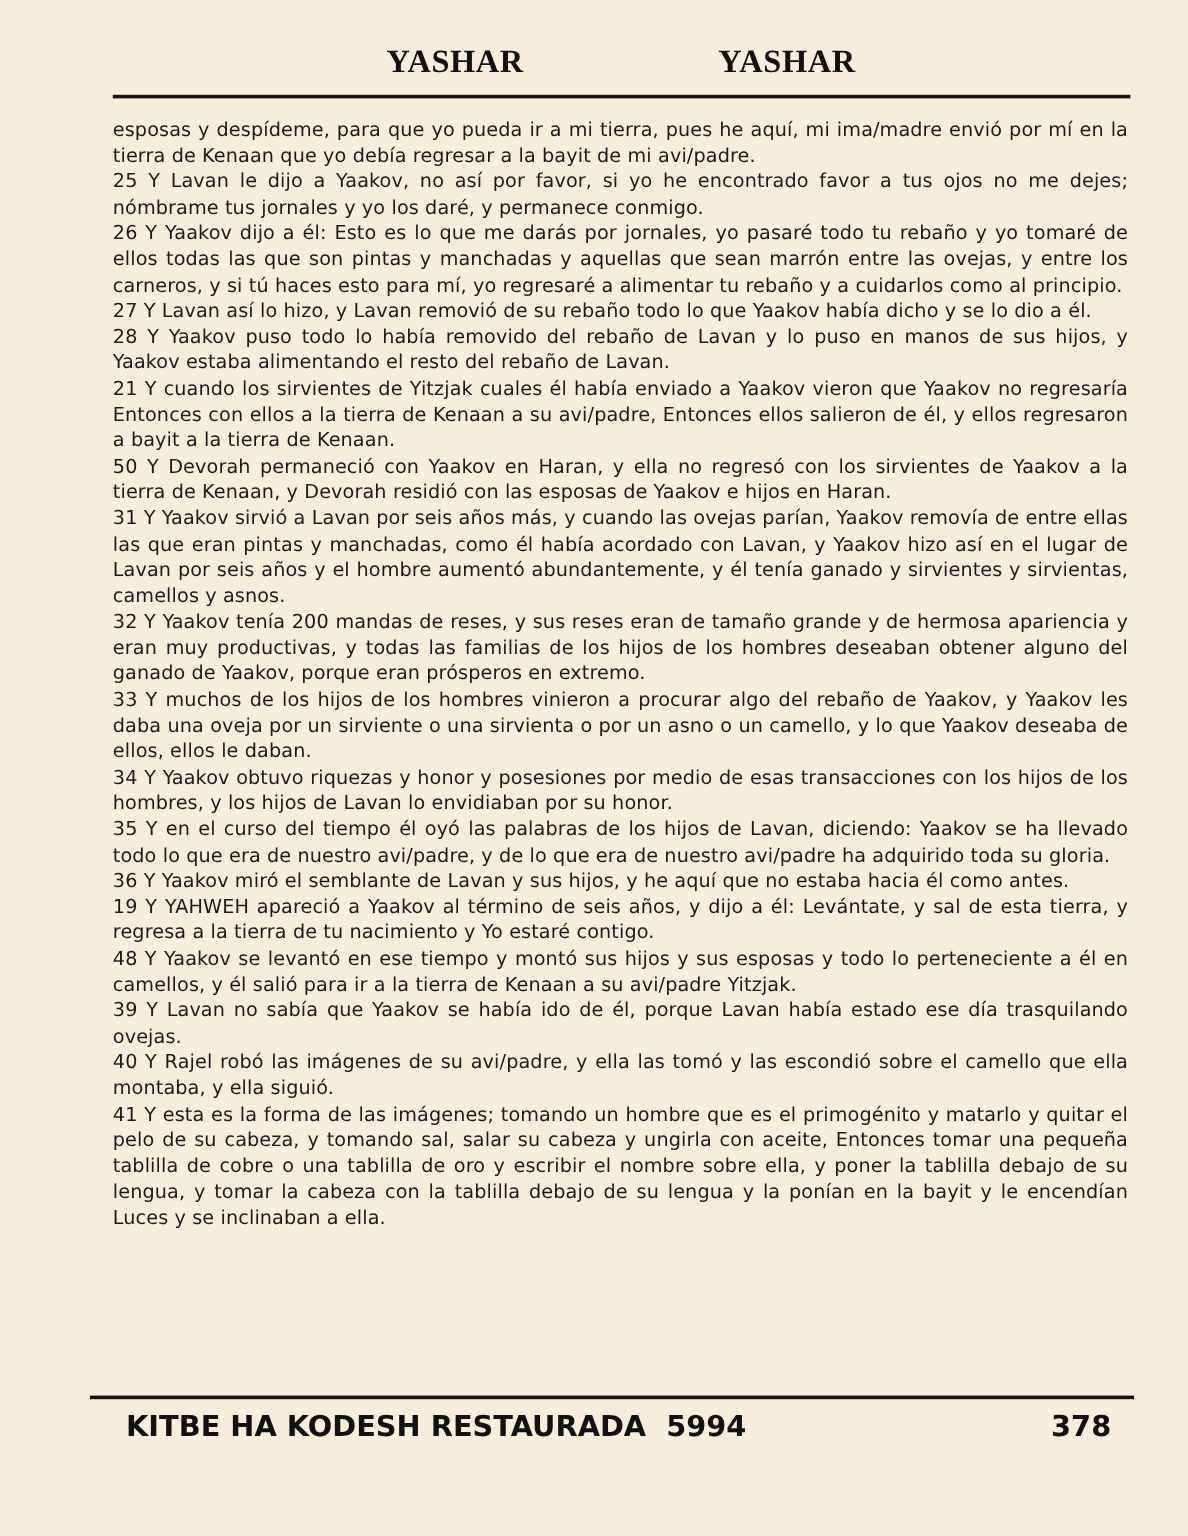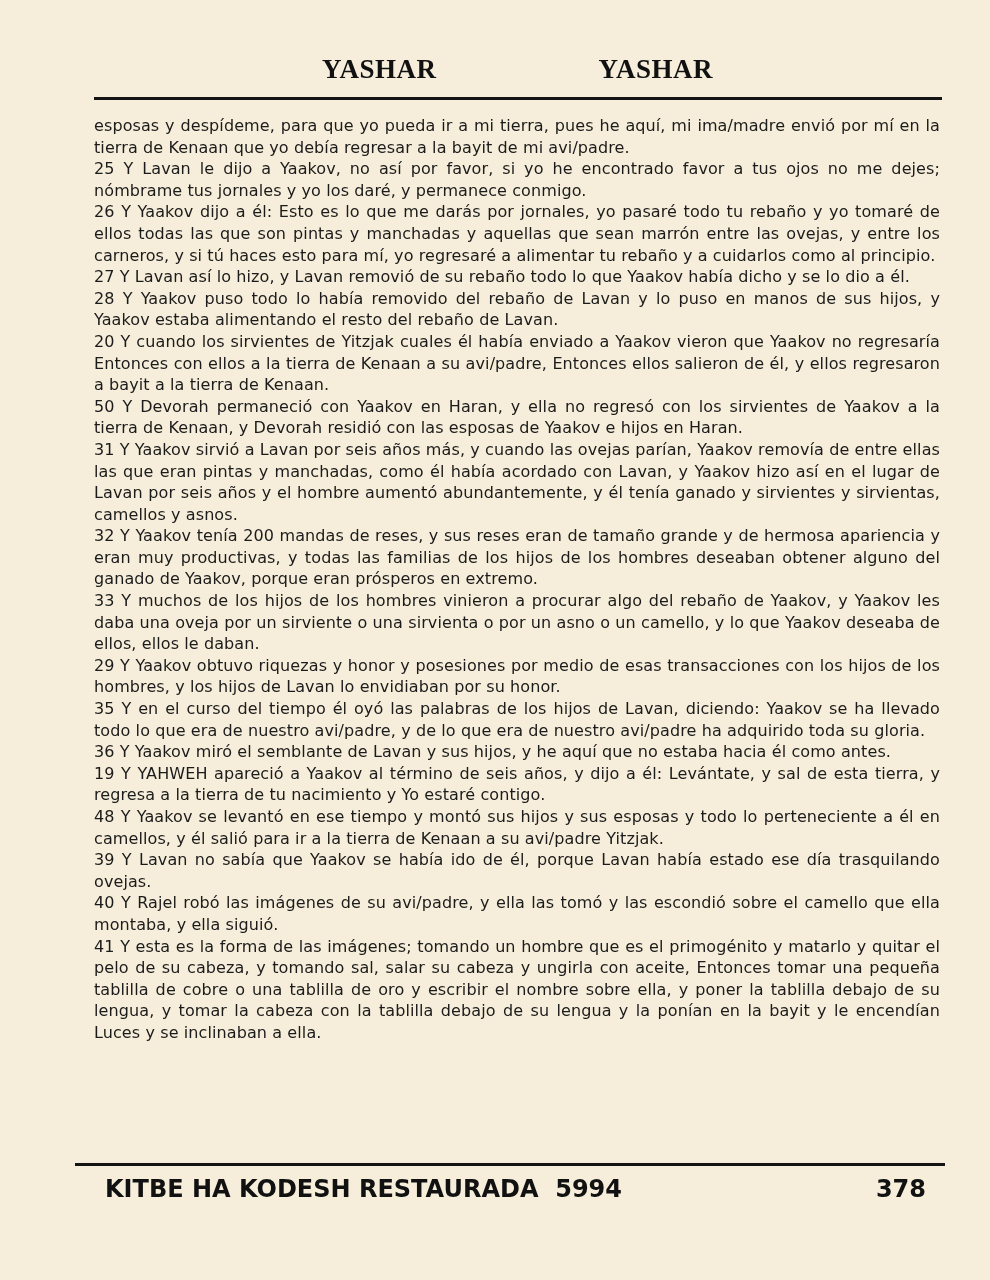--- a/index.html
+++ b/index.html
@@ -12,21 +12,21 @@
     width: 990px;
     height: 1280px;
     background: #f6eeda;
     color: #1b1b1b;
     font-family: "DejaVu Sans", sans-serif;
     overflow: hidden;
     box-sizing: border-box;
   }
   .page-header {
     display: flex;
-    padding-top: 54px;
+    padding-top: 36px;
     padding-left: 322px;
     gap: 162px;
   }
   .running-title {
     font-family: "Liberation Serif", serif;
     font-weight: 700;
     font-size: 27px;
     letter-spacing: 0.5px;
     color: #111;
   }
@@ -77,26 +77,26 @@
   </header>
 
   <div class="header-rule"></div>
 
   <main class="page-body">
       <p class="verse">esposas y despídeme, para que yo pueda ir a mi tierra, pues he aquí, mi ima/madre envió por mí en la tierra de Kenaan que yo debía regresar a la bayit de mi avi/padre.</p>
       <p class="verse">25 Y Lavan le dijo a Yaakov, no así por favor, si yo he encontrado favor a tus ojos no me dejes; nómbrame tus jornales y yo los daré, y permanece conmigo.</p>
       <p class="verse">26 Y Yaakov dijo a él: Esto es lo que me darás por jornales, yo pasaré todo tu rebaño y yo tomaré de ellos todas las que son pintas y manchadas y aquellas que sean marrón entre las ovejas, y entre los carneros, y si tú haces esto para mí, yo regresaré a alimentar tu rebaño y a cuidarlos como al principio.</p>
       <p class="verse">27 Y Lavan así lo hizo, y Lavan removió de su rebaño todo lo que Yaakov había dicho y se lo dio a él.</p>
       <p class="verse">28 Y Yaakov puso todo lo había removido del rebaño de Lavan y lo puso en manos de sus hijos, y Yaakov estaba alimentando el resto del rebaño de Lavan.</p>
-      <p class="verse">20 Y cuando los sirvientes de Yitzjak cuales él había enviado a Yaakov vieron que Yaakov no regresaría Entonces con ellos a la tierra de Kenaan a su avi/padre, Entonces ellos salieron de él, y ellos regresaron a bayit a la tierra de Kenaan.</p>
+      <p class="verse">21 Y cuando los sirvientes de Yitzjak cuales él había enviado a Yaakov vieron que Yaakov no regresaría Entonces con ellos a la tierra de Kenaan a su avi/padre, Entonces ellos salieron de él, y ellos regresaron a bayit a la tierra de Kenaan.</p>
       <p class="verse">50 Y Devorah permaneció con Yaakov en Haran, y ella no regresó con los sirvientes de Yaakov a la tierra de Kenaan, y Devorah residió con las esposas de Yaakov e hijos en Haran.</p>
       <p class="verse">31 Y Yaakov sirvió a Lavan por seis años más, y cuando las ovejas parían, Yaakov removía de entre ellas las que eran pintas y manchadas, como él había acordado con Lavan, y Yaakov hizo así en el lugar de Lavan por seis años y el hombre aumentó abundantemente, y él tenía ganado y sirvientes y sirvientas, camellos y asnos.</p>
       <p class="verse">32 Y Yaakov tenía 200 mandas de reses, y sus reses eran de tamaño grande y de hermosa apariencia y eran muy productivas, y todas las familias de los hijos de los hombres deseaban obtener alguno del ganado de Yaakov, porque eran prósperos en extremo.</p>
       <p class="verse">33 Y muchos de los hijos de los hombres vinieron a procurar algo del rebaño de Yaakov, y Yaakov les daba una oveja por un sirviente o una sirvienta o por un asno o un camello, y lo que Yaakov deseaba de ellos, ellos le daban.</p>
-      <p class="verse">29 Y Yaakov obtuvo riquezas y honor y posesiones por medio de esas transacciones con los hijos de los hombres, y los hijos de Lavan lo envidiaban por su honor.</p>
+      <p class="verse">34 Y Yaakov obtuvo riquezas y honor y posesiones por medio de esas transacciones con los hijos de los hombres, y los hijos de Lavan lo envidiaban por su honor.</p>
       <p class="verse">35 Y en el curso del tiempo él oyó las palabras de los hijos de Lavan, diciendo: Yaakov se ha llevado todo lo que era de nuestro avi/padre, y de lo que era de nuestro avi/padre ha adquirido toda su gloria.</p>
       <p class="verse">36 Y Yaakov miró el semblante de Lavan y sus hijos, y he aquí que no estaba hacia él como antes.</p>
       <p class="verse">19 Y YAHWEH apareció a Yaakov al término de seis años, y dijo a él: Levántate, y sal de esta tierra, y regresa a la tierra de tu nacimiento y Yo estaré contigo.</p>
       <p class="verse">48 Y Yaakov se levantó en ese tiempo y montó sus hijos y sus esposas y todo lo perteneciente a él en camellos, y él salió para ir a la tierra de Kenaan a su avi/padre Yitzjak.</p>
       <p class="verse">39 Y Lavan no sabía que Yaakov se había ido de él, porque Lavan había estado ese día trasquilando ovejas.</p>
       <p class="verse">40 Y Rajel robó las imágenes de su avi/padre, y ella las tomó y las escondió sobre el camello que ella montaba, y ella siguió.</p>
       <p class="verse">41 Y esta es la forma de las imágenes; tomando un hombre que es el primogénito y matarlo y quitar el pelo de su cabeza, y tomando sal, salar su cabeza y ungirla con aceite, Entonces tomar una pequeña tablilla de cobre o una tablilla de oro y escribir el nombre sobre ella, y poner la tablilla debajo de su lengua, y tomar la cabeza con la tablilla debajo de su lengua y la ponían en la bayit y le encendían Luces y se inclinaban a ella.</p>
     </main>
 
   <div class="footer-rule"></div>

